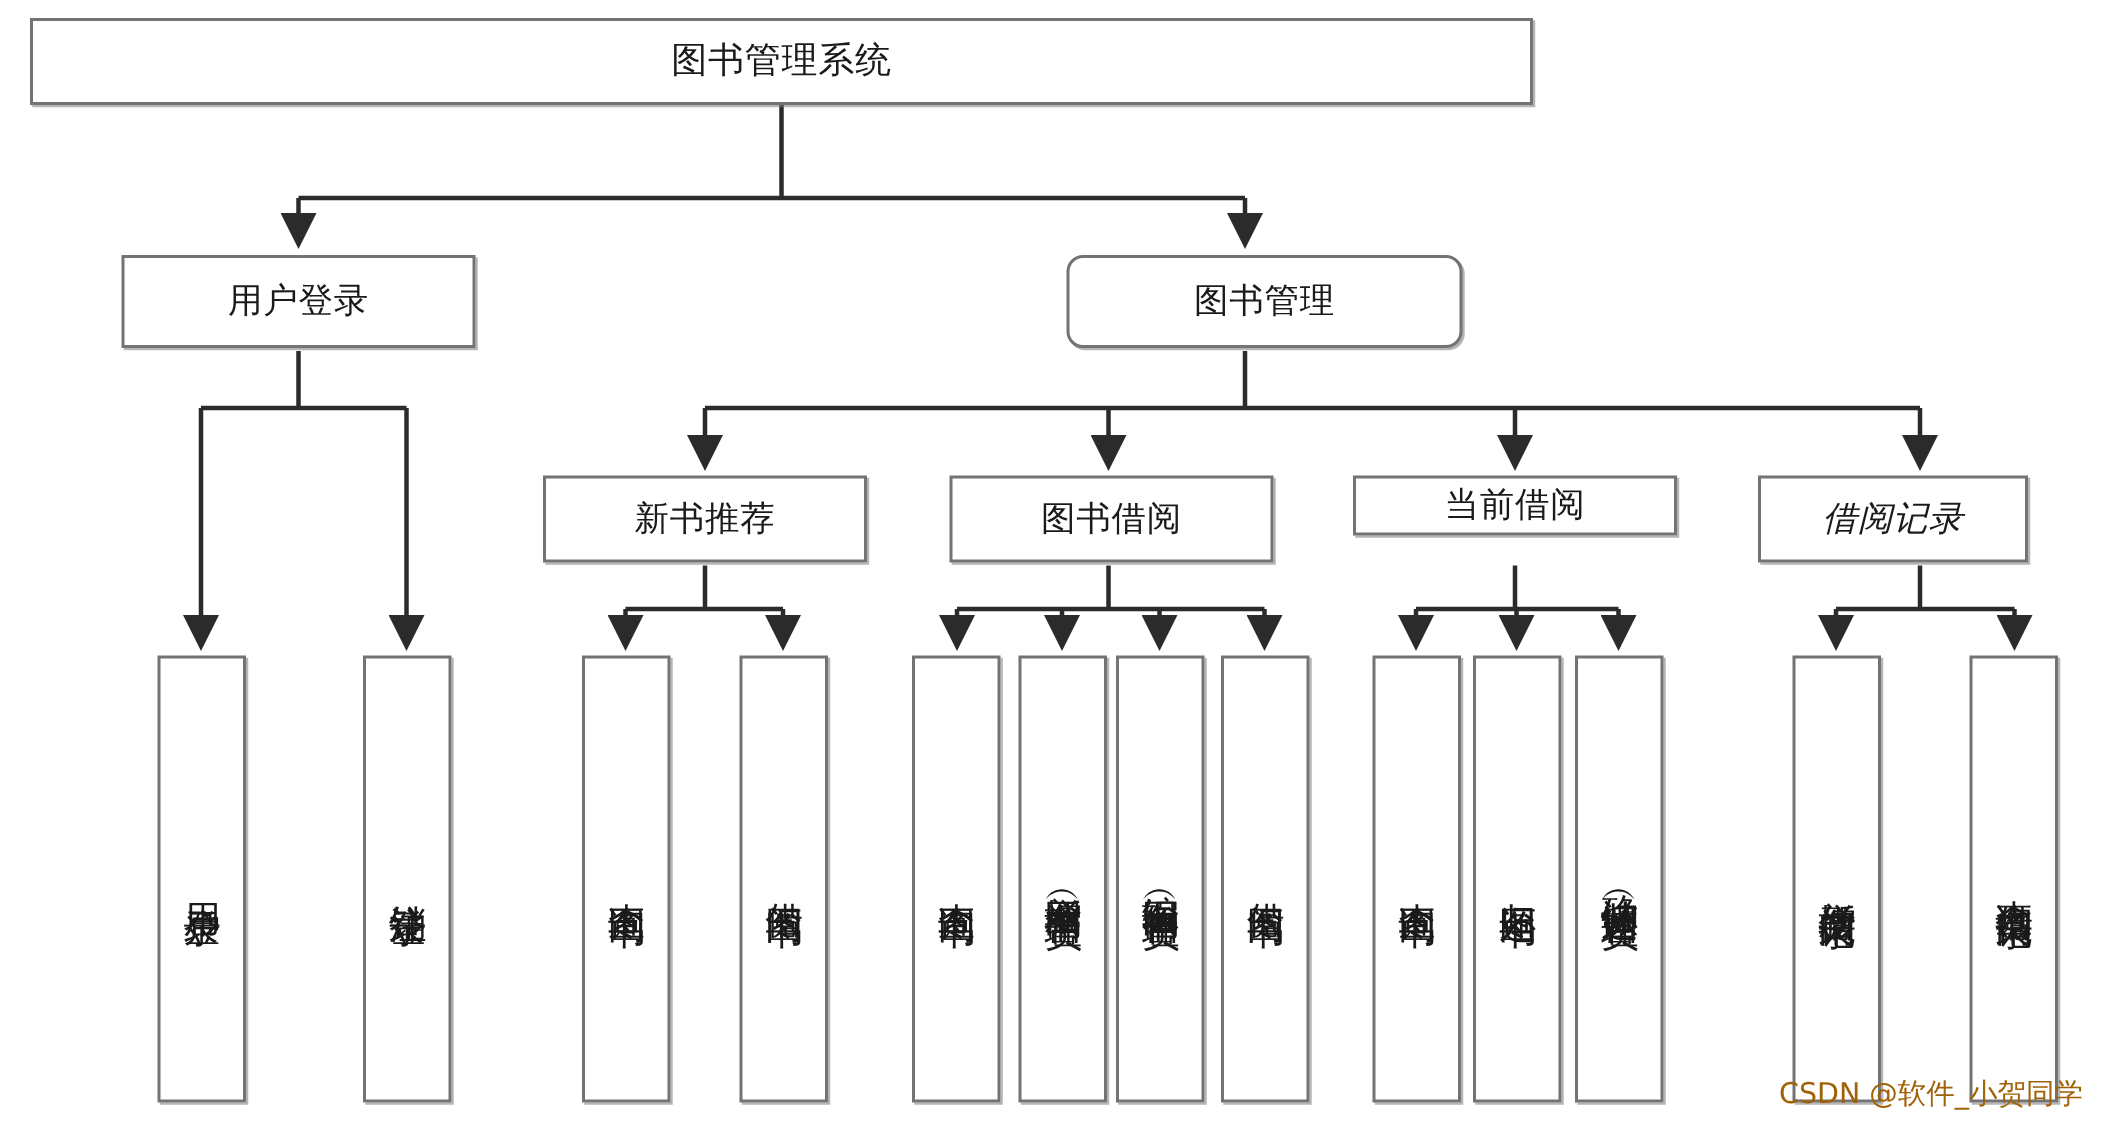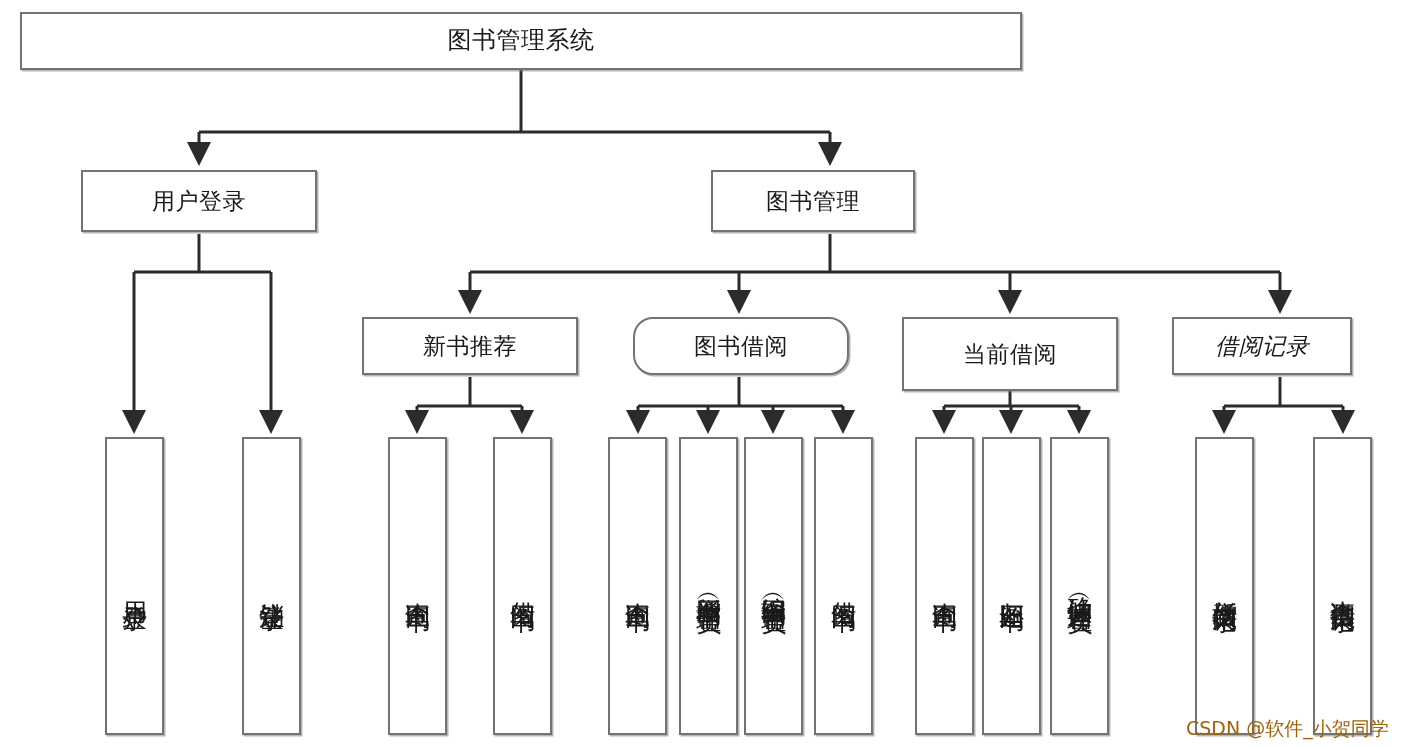--- a/index.html
+++ b/index.html
@@ -129,31 +129,31 @@
     </g>
   </svg>
 
   <div class="node horiz" id="node-root" style="left:20px; top:12px; width:1002px; height:58px;">
     <span class="node-label">图书管理系统</span>
   </div>
 
   <div class="node horiz" style="left:81px; top:170px; width:236px; height:62px;">
     <span class="node-label">用户登录</span>
   </div>
-  <div class="node horiz" style="left:711px; top:170px; width:204px; height:62px;">
+  <div class="node horiz" style="left:711px; top:170px; width:264px; height:62px;border-radius:11px;">
     <span class="node-label">图书管理</span>
   </div>
 
   <div class="node horiz" style="left:362px; top:317px; width:216px; height:58px;">
     <span class="node-label">新书推荐</span>
   </div>
-  <div class="node horiz" style="left:633px; top:317px; width:216px; height:58px;border-radius:20px;">
+  <div class="node horiz" style="left:633px; top:317px; width:216px; height:58px;">
     <span class="node-label">图书借阅</span>
   </div>
-  <div class="node horiz" style="left:902px; top:317px; width:216px; height:74px;">
+  <div class="node horiz" style="left:902px; top:317px; width:216px; height:40px;">
     <span class="node-label">当前借阅</span>
   </div>
   <div class="node horiz" style="left:1172px; top:317px; width:180px; height:58px;font-style:italic;">
     <span class="node-label">借阅记录</span>
   </div>
 
   <div class="node vert" style="left:105px; top:437px; width:59px; height:298px;">
     <span class="node-label">用户登录</span>
   </div>
   <div class="node vert" style="left:242px; top:437px; width:59px; height:298px;">

